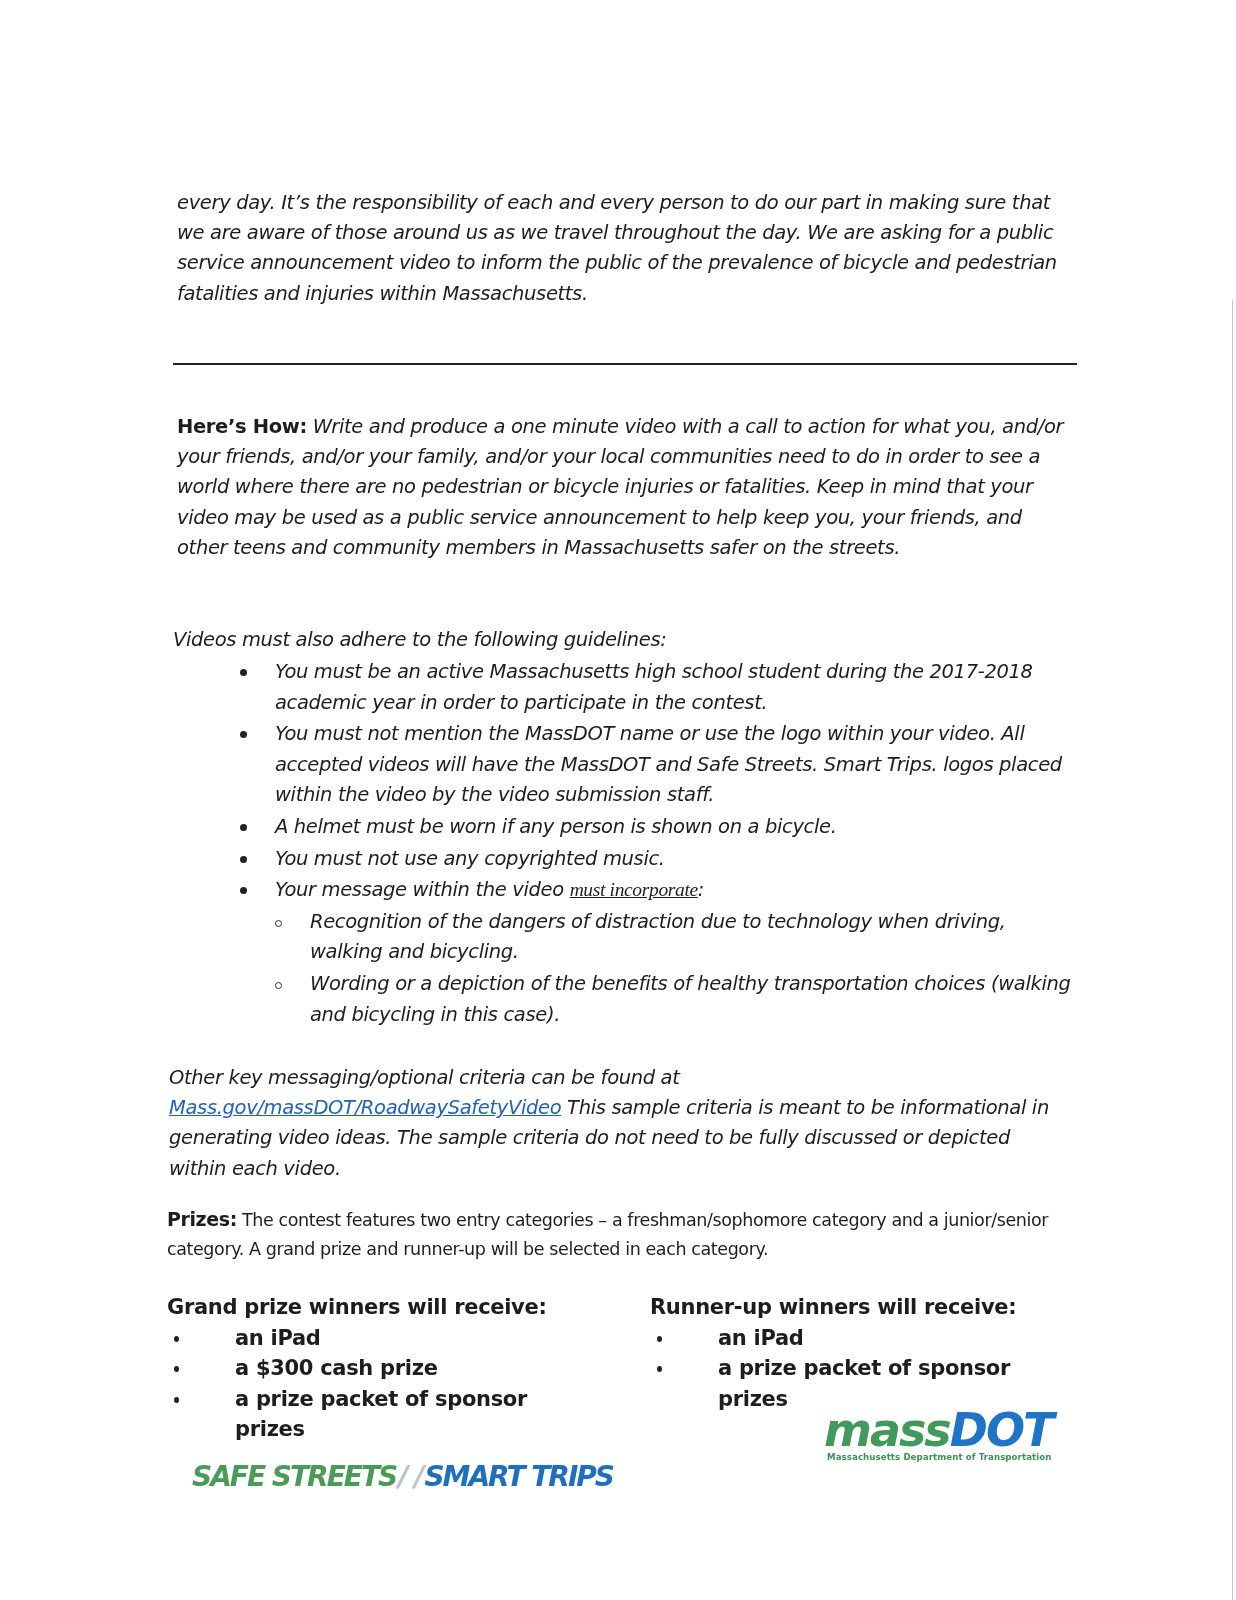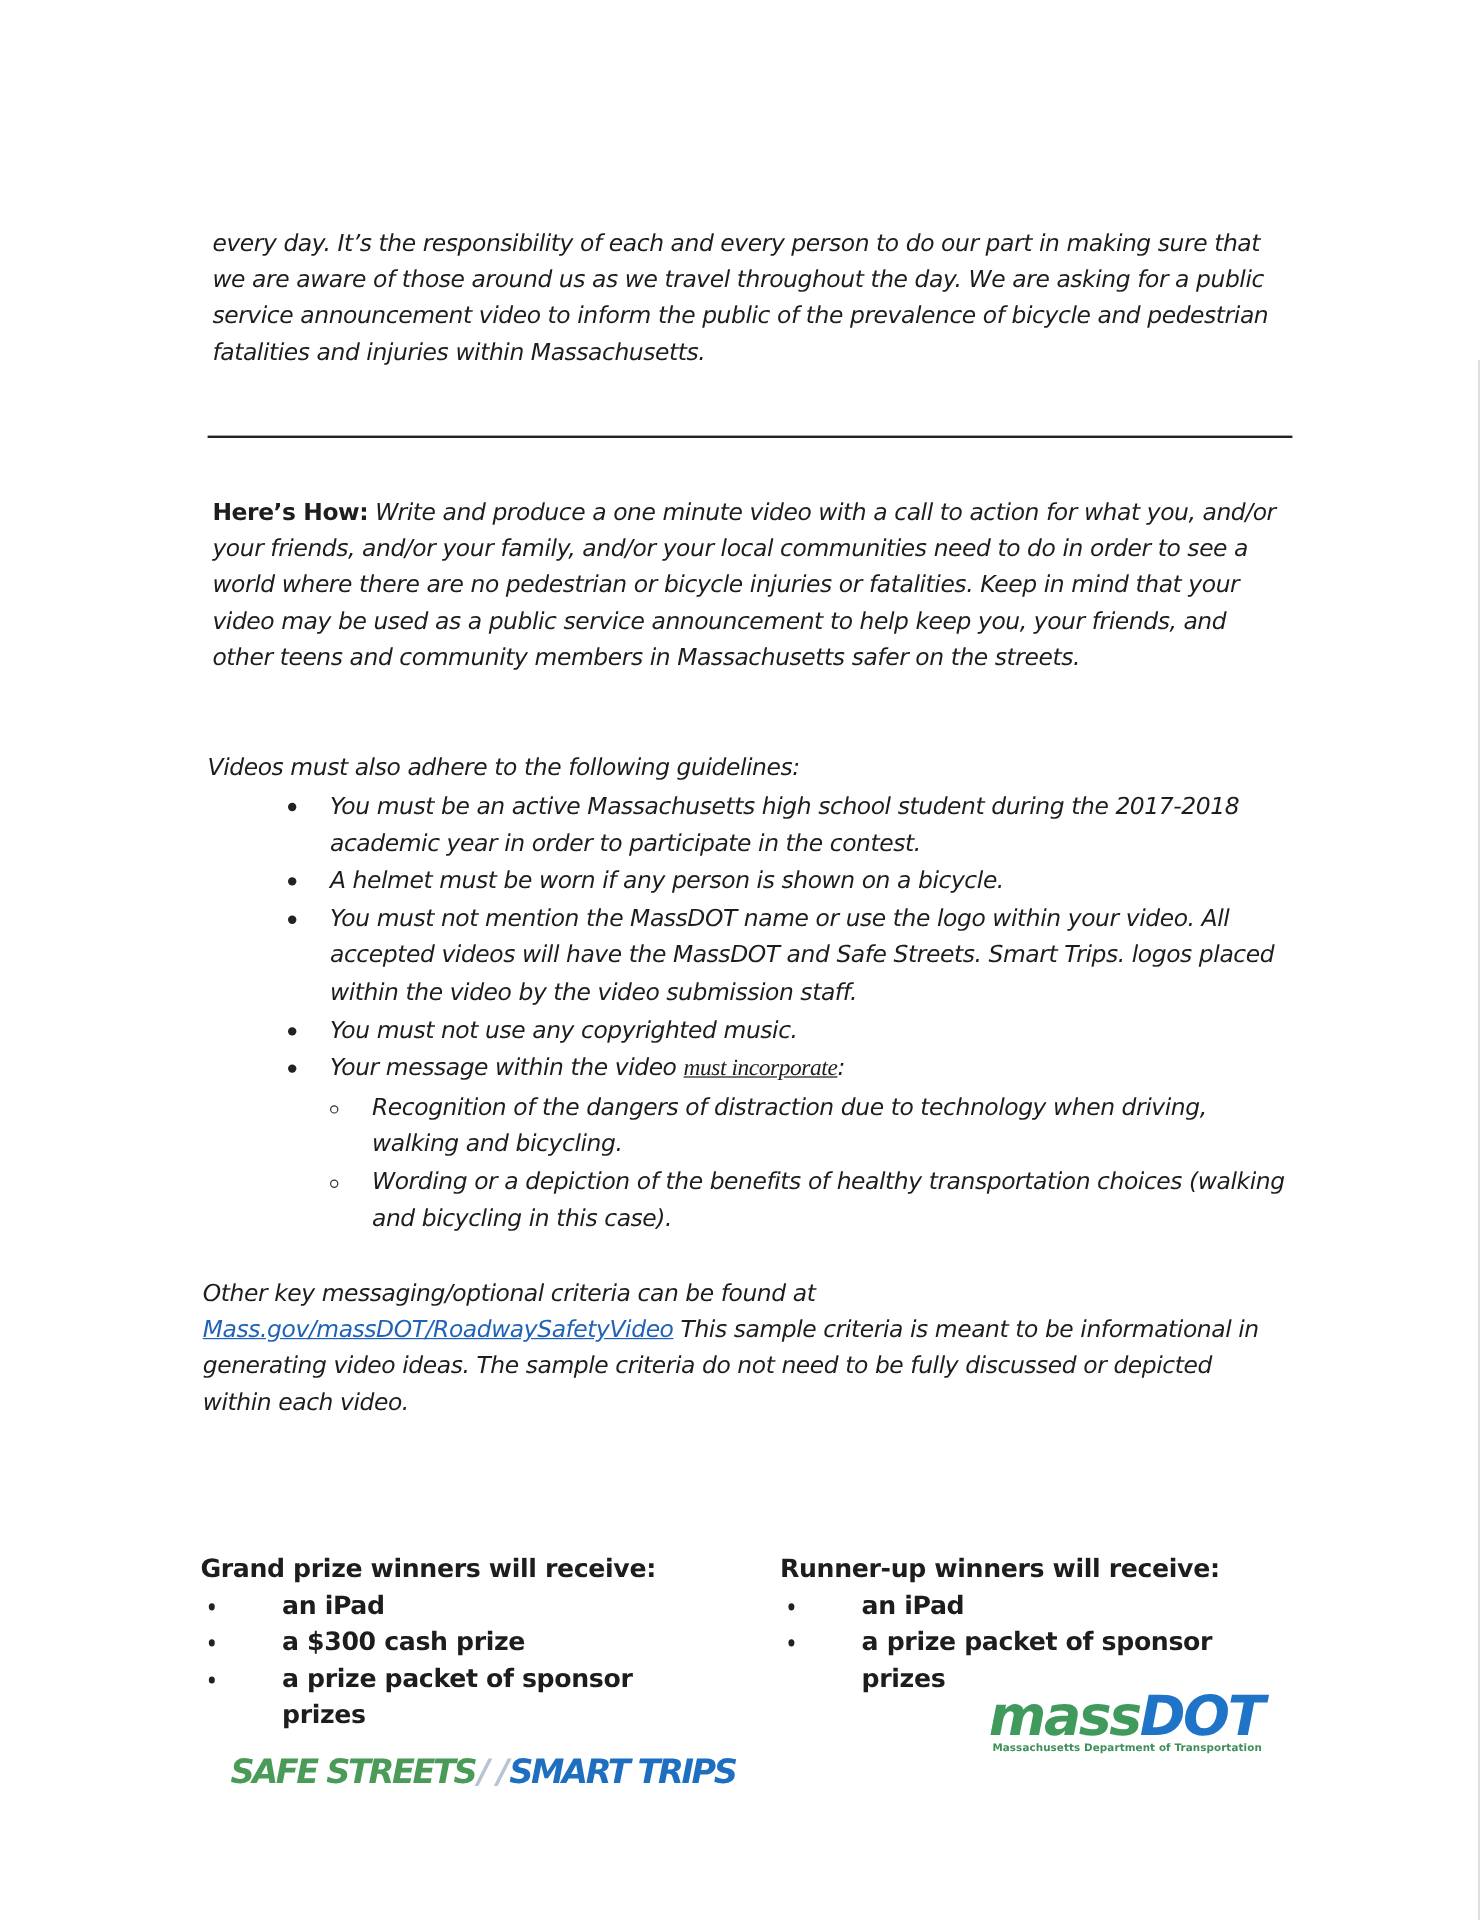--- a/index.html
+++ b/index.html
@@ -56,32 +56,33 @@
   <p class="para" id="intro" style="margin:0">every day. It’s the responsibility of each and every person to do our part in making sure that we are aware of those around us as we travel throughout the day. We are asking for a public service announcement video to inform the public of the prevalence of bicycle and pedestrian fatalities and injuries within Massachusetts.</p>
 
   <div class="rule"></div>
 
   <p class="para" id="how" style="margin:0"><b>Here’s How:</b><span> Write and produce a one minute video with a call to action for what you, and/or your friends, and/or your family, and/or your local communities need to do in order to see a world where there are no pedestrian or bicycle injuries or fatalities.  Keep in mind that your video may be used as a public service announcement to help keep you, your friends, and other teens and community members in Massachusetts safer on the streets.</span></p>
 
   <p class="para" id="guidelines-intro" style="margin:0">Videos must also adhere to the following guidelines:</p>
 
   <div class="bullets">
     <div class="item"><span class="dot"></span><span>You must be an active Massachusetts high school student during the 2017-2018 academic year in order to participate in the contest.</span></div>
+    <div class="item"><span class="dot"></span><span>You must not mention the MassDOT name or use the logo within your video. All accepted videos will have the MassDOT and </span><span class="iss">Safe Streets. Smart Trips.</span><span> logos placed within the video by the video submission staff.</span></div>
     <div class="item"><span class="dot"></span><span>A helmet must be worn if any person is shown on a bicycle.</span></div>
-    <div class="item"><span class="dot"></span><span>You must not mention the MassDOT name or use the logo within your video. All accepted videos will have the MassDOT and </span><span class="iss">Safe Streets. Smart Trips.</span><span> logos placed within the video by the video submission staff.</span></div>
     <div class="item"><span class="dot"></span><span>You must not use any copyrighted music.</span></div>
     <div class="item"><span class="dot"></span><span>Your message within the video </span><span class="u">must incorporate</span><span>:</span></div>
     <div class="sub">
       <div class="item"><span class="circ"></span><span>Recognition of the dangers of distraction due to technology when driving, walking and bicycling.</span></div>
       <div class="item"><span class="circ"></span><span>Wording or a depiction of the benefits of healthy transportation choices (walking and bicycling in this case).</span></div>
     </div>
   </div>
 
   <p class="para" id="other" style="margin:0"><span>Other key messaging/optional criteria can be found at </span><br><a>Mass.gov/massDOT/RoadwaySafetyVideo</a><span> This sample criteria is meant to be informational in generating video ideas.  The sample criteria do not need to be fully discussed or depicted within each video.</span></p>
 
+  <p class="para" id="prizes" style="margin:0"><b>Prizes:</b><span>  The contest features two entry categories – a freshman/sophomore category and a junior/senior category.  A grand prize and runner-up will be selected in each category.</span></p>
 
   <div class="col grand">
     <div class="hdr">Grand prize winners will receive:</div>
     <div class="pi"><span class="dot"></span><span>an iPad</span></div>
     <div class="pi"><span class="dot"></span><span>a $300 cash prize</span></div>
     <div class="pi"><span class="dot"></span><span>a prize packet of sponsor prizes</span></div>
   </div>
 
   <div class="col runner">
     <div class="hdr">Runner-up winners will receive:</div>

